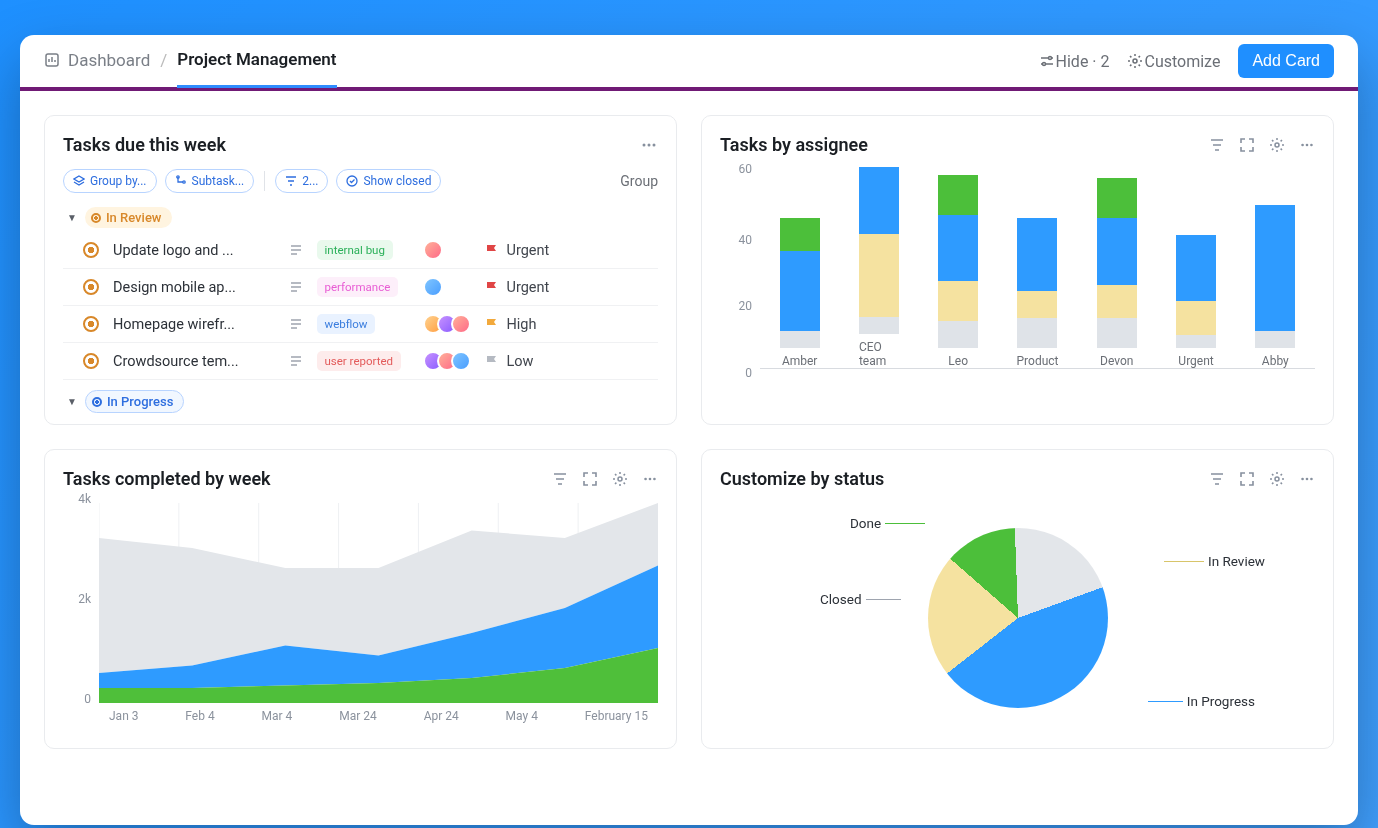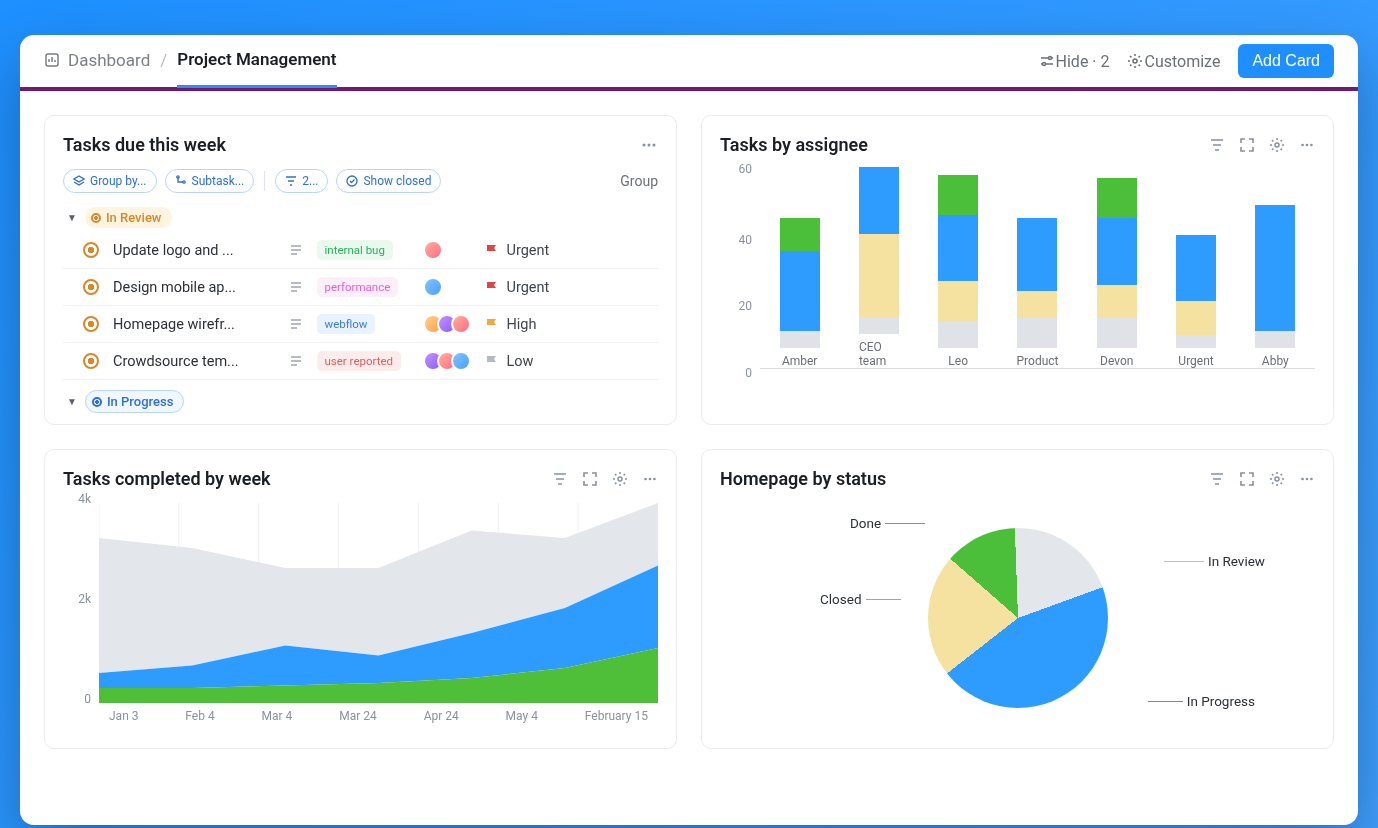--- a/index.html
+++ b/index.html
@@ -479,21 +479,21 @@
             <span>Mar 24</span>
             <span>Apr 24</span>
             <span>May 4</span>
             <span>February 15</span>
           </div>
       </div>
     </div>
 
     <div class="card" style="height:300px;">
       <div class="card-header">
-        <div class="card-title">Homepage by status</div>
+        <div class="card-title">Customize by status</div>
         <div class="card-tools">
           <span class="icon-btn">
               <svg width="16" height="16" viewBox="0 0 16 16" fill="none" stroke="#87909e" stroke-width="1.6">
                 <path d="M2 3h12M4 8h8M6 13h4"></path>
               </svg>
             </span>
           <span class="icon-btn">
             <svg width="16" height="16" viewBox="0 0 16 16" fill="none" stroke="#87909e" stroke-width="1.6">
               <path d="M2 6V2h4M14 6V2h-4M2 10v4h4M14 10v4h-4"></path>
             </svg>

